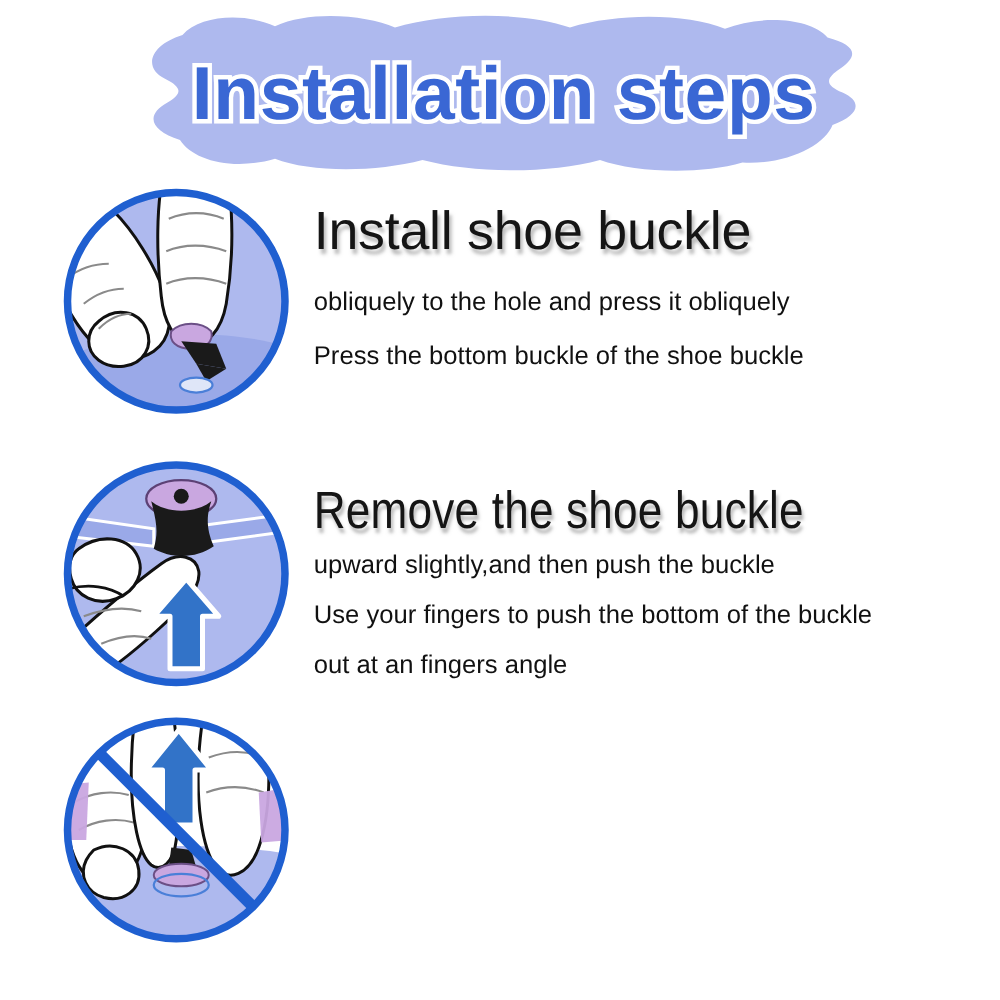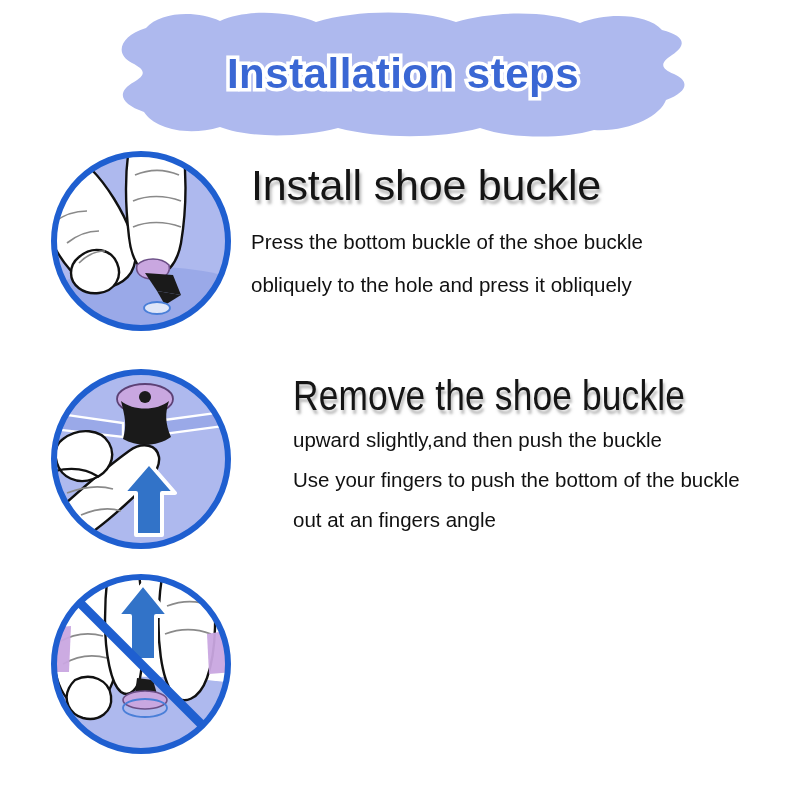--- a/index.html
+++ b/index.html
@@ -36,21 +36,21 @@
     position: absolute;
     left: 0;
     top: 0;
     width: 630px;
     height: 132px;
     display: flex;
     align-items: center;
     justify-content: center;
     font-family: "Liberation Sans", sans-serif;
     font-weight: bold;
-    font-size: 42px;
+    font-size: 60px;
     letter-spacing: 0.5px;
     color: #3a67d4;
     -webkit-text-stroke: 7px #ffffff;
     paint-order: stroke fill;
     text-shadow:
        3px 0 0 #fff, -3px 0 0 #fff, 0 3px 0 #fff, 0 -3px 0 #fff,
        2px 2px 0 #fff, -2px 2px 0 #fff, 2px -2px 0 #fff, -2px -2px 0 #fff;
     white-space: nowrap;
     user-select: none;
   }
@@ -115,21 +115,21 @@
     color: #111111;
     white-space: nowrap;
   }
   #lines-1 { margin-top: 22px; }
   #lines-1 li { margin-bottom: 19px; }
   #lines-2 { margin-top: 10px; }
   #lines-2 li { margin-bottom: 16px; }
 
   
   #step-1 .step-body { top: 18px; }
-  #step-2 .step-body { top: 11px; margin-left: 42px; }
+  #step-2 .step-body { top: 23px; }
   #step-3 .step-body { top: 82px; }
 </style>
 </head>
 <body>
 
 <div id="title-banner">
   <svg viewBox="0 0 630 132" xmlns="http://www.w3.org/2000/svg">
     <path d="M 58 20
              C 72 4, 108 2, 132 13
              C 160 0, 205 4, 228 14
@@ -197,22 +197,22 @@
 
         <ellipse cx="112" cy="163" rx="13" ry="6" fill="#dfe6f8" stroke="#4a7fd8" stroke-width="1.8"></ellipse>
       </g>
       <circle cx="96" cy="96" r="87" fill="none" stroke="#1f5fd0" stroke-width="6"></circle>
     </svg>
   </div>
 
   <div class="step-body">
     <h2 class="step-heading" id="heading-1">Install shoe buckle</h2>
     <ul class="step-lines" id="lines-1">
+      <li>obliquely to the hole and press it obliquely</li>
       <li>Press the bottom buckle of the shoe buckle</li>
-      <li>obliquely to the hole and press it obliquely</li>
     </ul>
   </div>
 </section>
 
 <section class="step" id="step-2">
 
   <div class="step-figure">
     <svg viewBox="0 0 192 192" xmlns="http://www.w3.org/2000/svg">
       <defs>
         <clipPath id="clip2">

